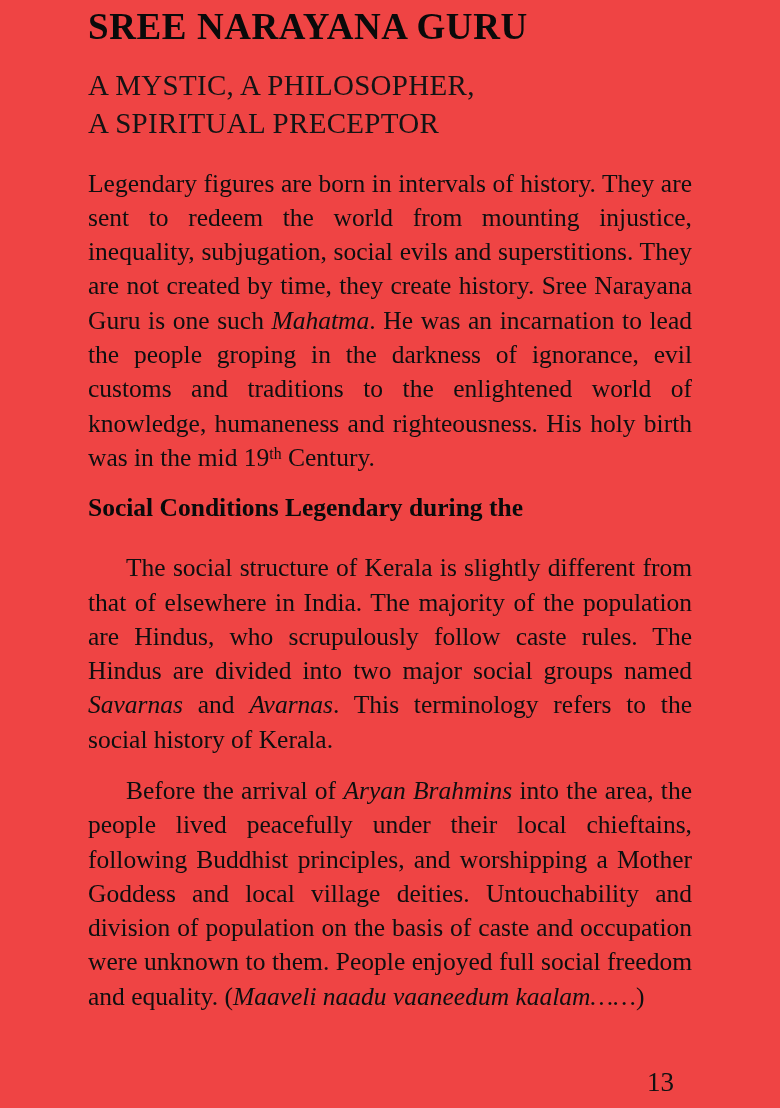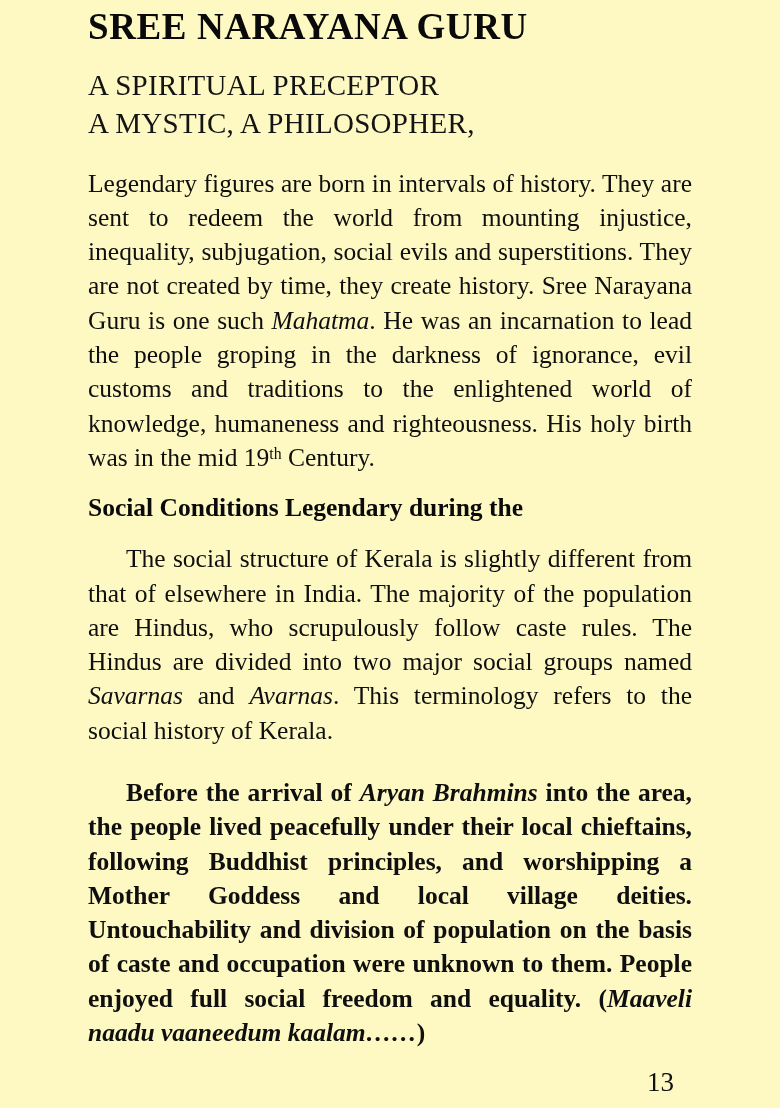--- a/index.html
+++ b/index.html
@@ -14,21 +14,21 @@
     position: relative;
     overflow: hidden;
     font-family: "Liberation Serif", "DejaVu Serif", serif;
     color: #0d0d0d;
     -webkit-font-smoothing: antialiased;
   }
 
   .page {
     position: absolute;
     inset: 0;
-    background: #fef9c3;
+    background: #ef4444;
   }
 
   .content {
     position: absolute;
     left: 88px;
     top: 0;
     width: 604px;
   }
 
   
@@ -60,21 +60,21 @@
     font-size: 25.5px;
     line-height: 34.3px;
     text-align: justify;
     text-align-last: left;
     margin: 0;
     color: #0f0f0f;
     hyphens: none;
   }
   .para.first { margin-top: 24px; }
   .para.indent { text-indent: 38px; }
-  .para + .para { margin-top: 28px; font-weight: bold; }
+  .para + .para { margin-top: 17px; }
 
   .para i, .para em {
     font-style: italic;
   }
 
   sup {
     font-size: 0.62em;
     vertical-align: 0.42em;
     line-height: 0;
   }
@@ -94,33 +94,33 @@
   .page-number {
     position: absolute;
     right: 106px;
     bottom: 12px;
     font-size: 27px;
     line-height: 1;
     color: #121212;
   }
 
   
-  .gap-after-heading { margin-top: 17px; }
+  .gap-after-heading { margin-top: 26px; }
 </style>
 </head>
 <body>
 
 <div class="page">
   <div class="content">
 
     <h1 class="main-title">SREE NARAYANA GURU</h1>
 
     <div class="subtitle-block">
+      <h2 class="subtitle-line">A MYSTIC, A PHILOSOPHER,</h2>
       <h2 class="subtitle-line">A SPIRITUAL PRECEPTOR</h2>
-      <h2 class="subtitle-line">A MYSTIC, A PHILOSOPHER,</h2>
     </div>
 
     <p class="para first"><span>Legendary figures are born in intervals of history. They are  sent to redeem the world from mounting injustice, inequality, subjugation, social evils and superstitions. They are not created by time, they create history.  Sree Narayana Guru is one such </span><i>Mahatma</i><span>. He was an incarnation to lead the people groping in the darkness of ignorance, evil customs and traditions to the enlightened world of knowledge, humaneness and righteousness. His holy birth was in the mid 19</span><sup>th</sup><span> Century.</span></p>
 
     <h3 class="sub-heading">
         <span class="sh-line">Social Conditions Legendary during the</span>
       </h3>
 
     <p class="para indent gap-after-heading"><span>The social structure of  Kerala is slightly different from that of elsewhere in India.  The majority of the population are  Hindus, who scrupulously follow  caste rules. The Hindus are divided  into two major social groups named </span><i>Savarnas</i><span> and </span><i>Avarnas</i><span>. This terminology refers to the social history of  Kerala.</span></p>
 

